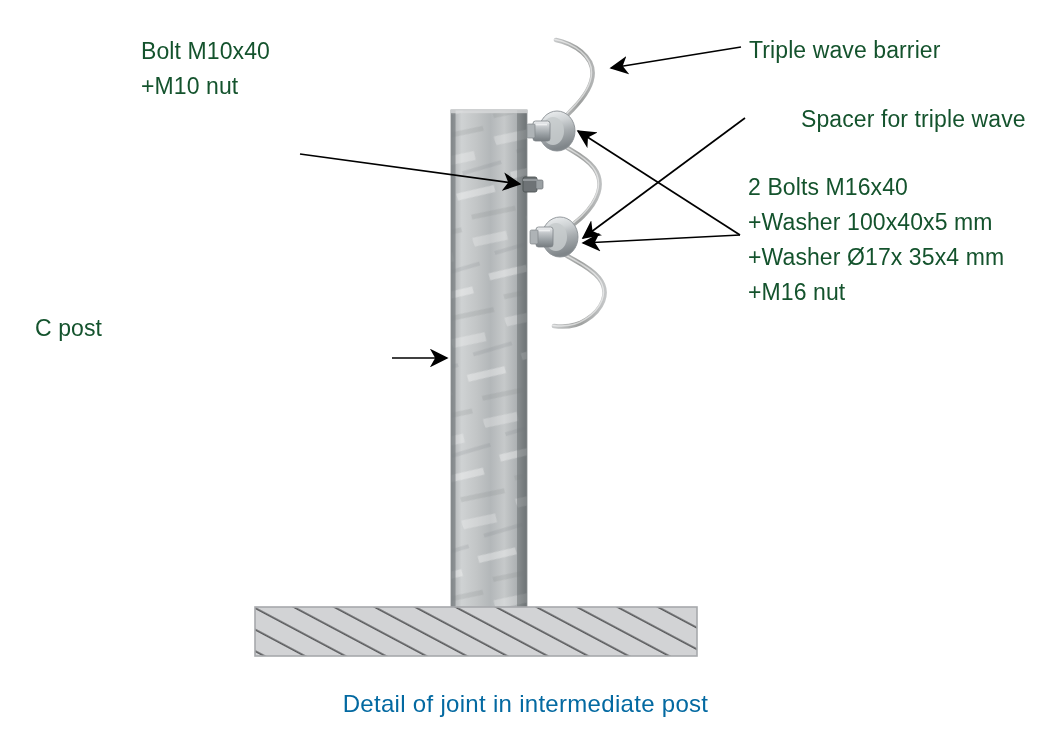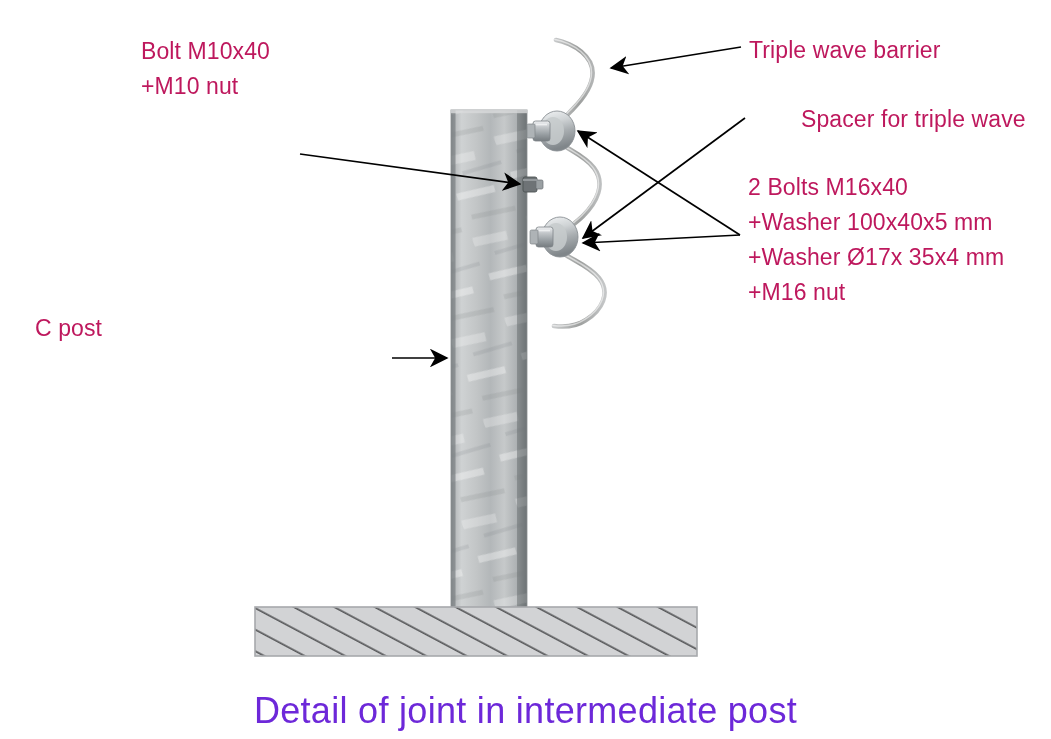--- a/index.html
+++ b/index.html
@@ -16,41 +16,41 @@
     font-family: "Liberation Sans", sans-serif;
     color: #231f20;
   }
 
   
   .callout {
     position: absolute;
     font-size: 23px;
     line-height: 35px;
     letter-spacing: 0.1px;
-    color: #be185d;
+    color: #14532d;
     white-space: nowrap;
     font-weight: 400;
   }
   .callout .ln { display: block; }
 
   #callout-bolt-m10 { left: 141px; top: 34px; }
   #callout-c-post   { left: 35px;  top: 311px; }
   #callout-triple-wave { left: 749px; top: 33px; }
   #callout-spacer      { left: 757px; top: 102px; margin-left: 44px; }
   #callout-bolts-m16   { left: 748px; top: 170px; }
 
   #caption {
     position: absolute;
     left: 0;
     top: 690px;
     width: 1051px;
     text-align: center;
-    font-size: 36px;
+    font-size: 24px;
     letter-spacing: 0.3px;
-    color: #6d28d9;
+    color: #0369a1;
   }
 
   .sup-pm {
     font-size: 0.62em;
     vertical-align: 0.38em;
     letter-spacing: 0;
   }
 
   
   #artwork {

